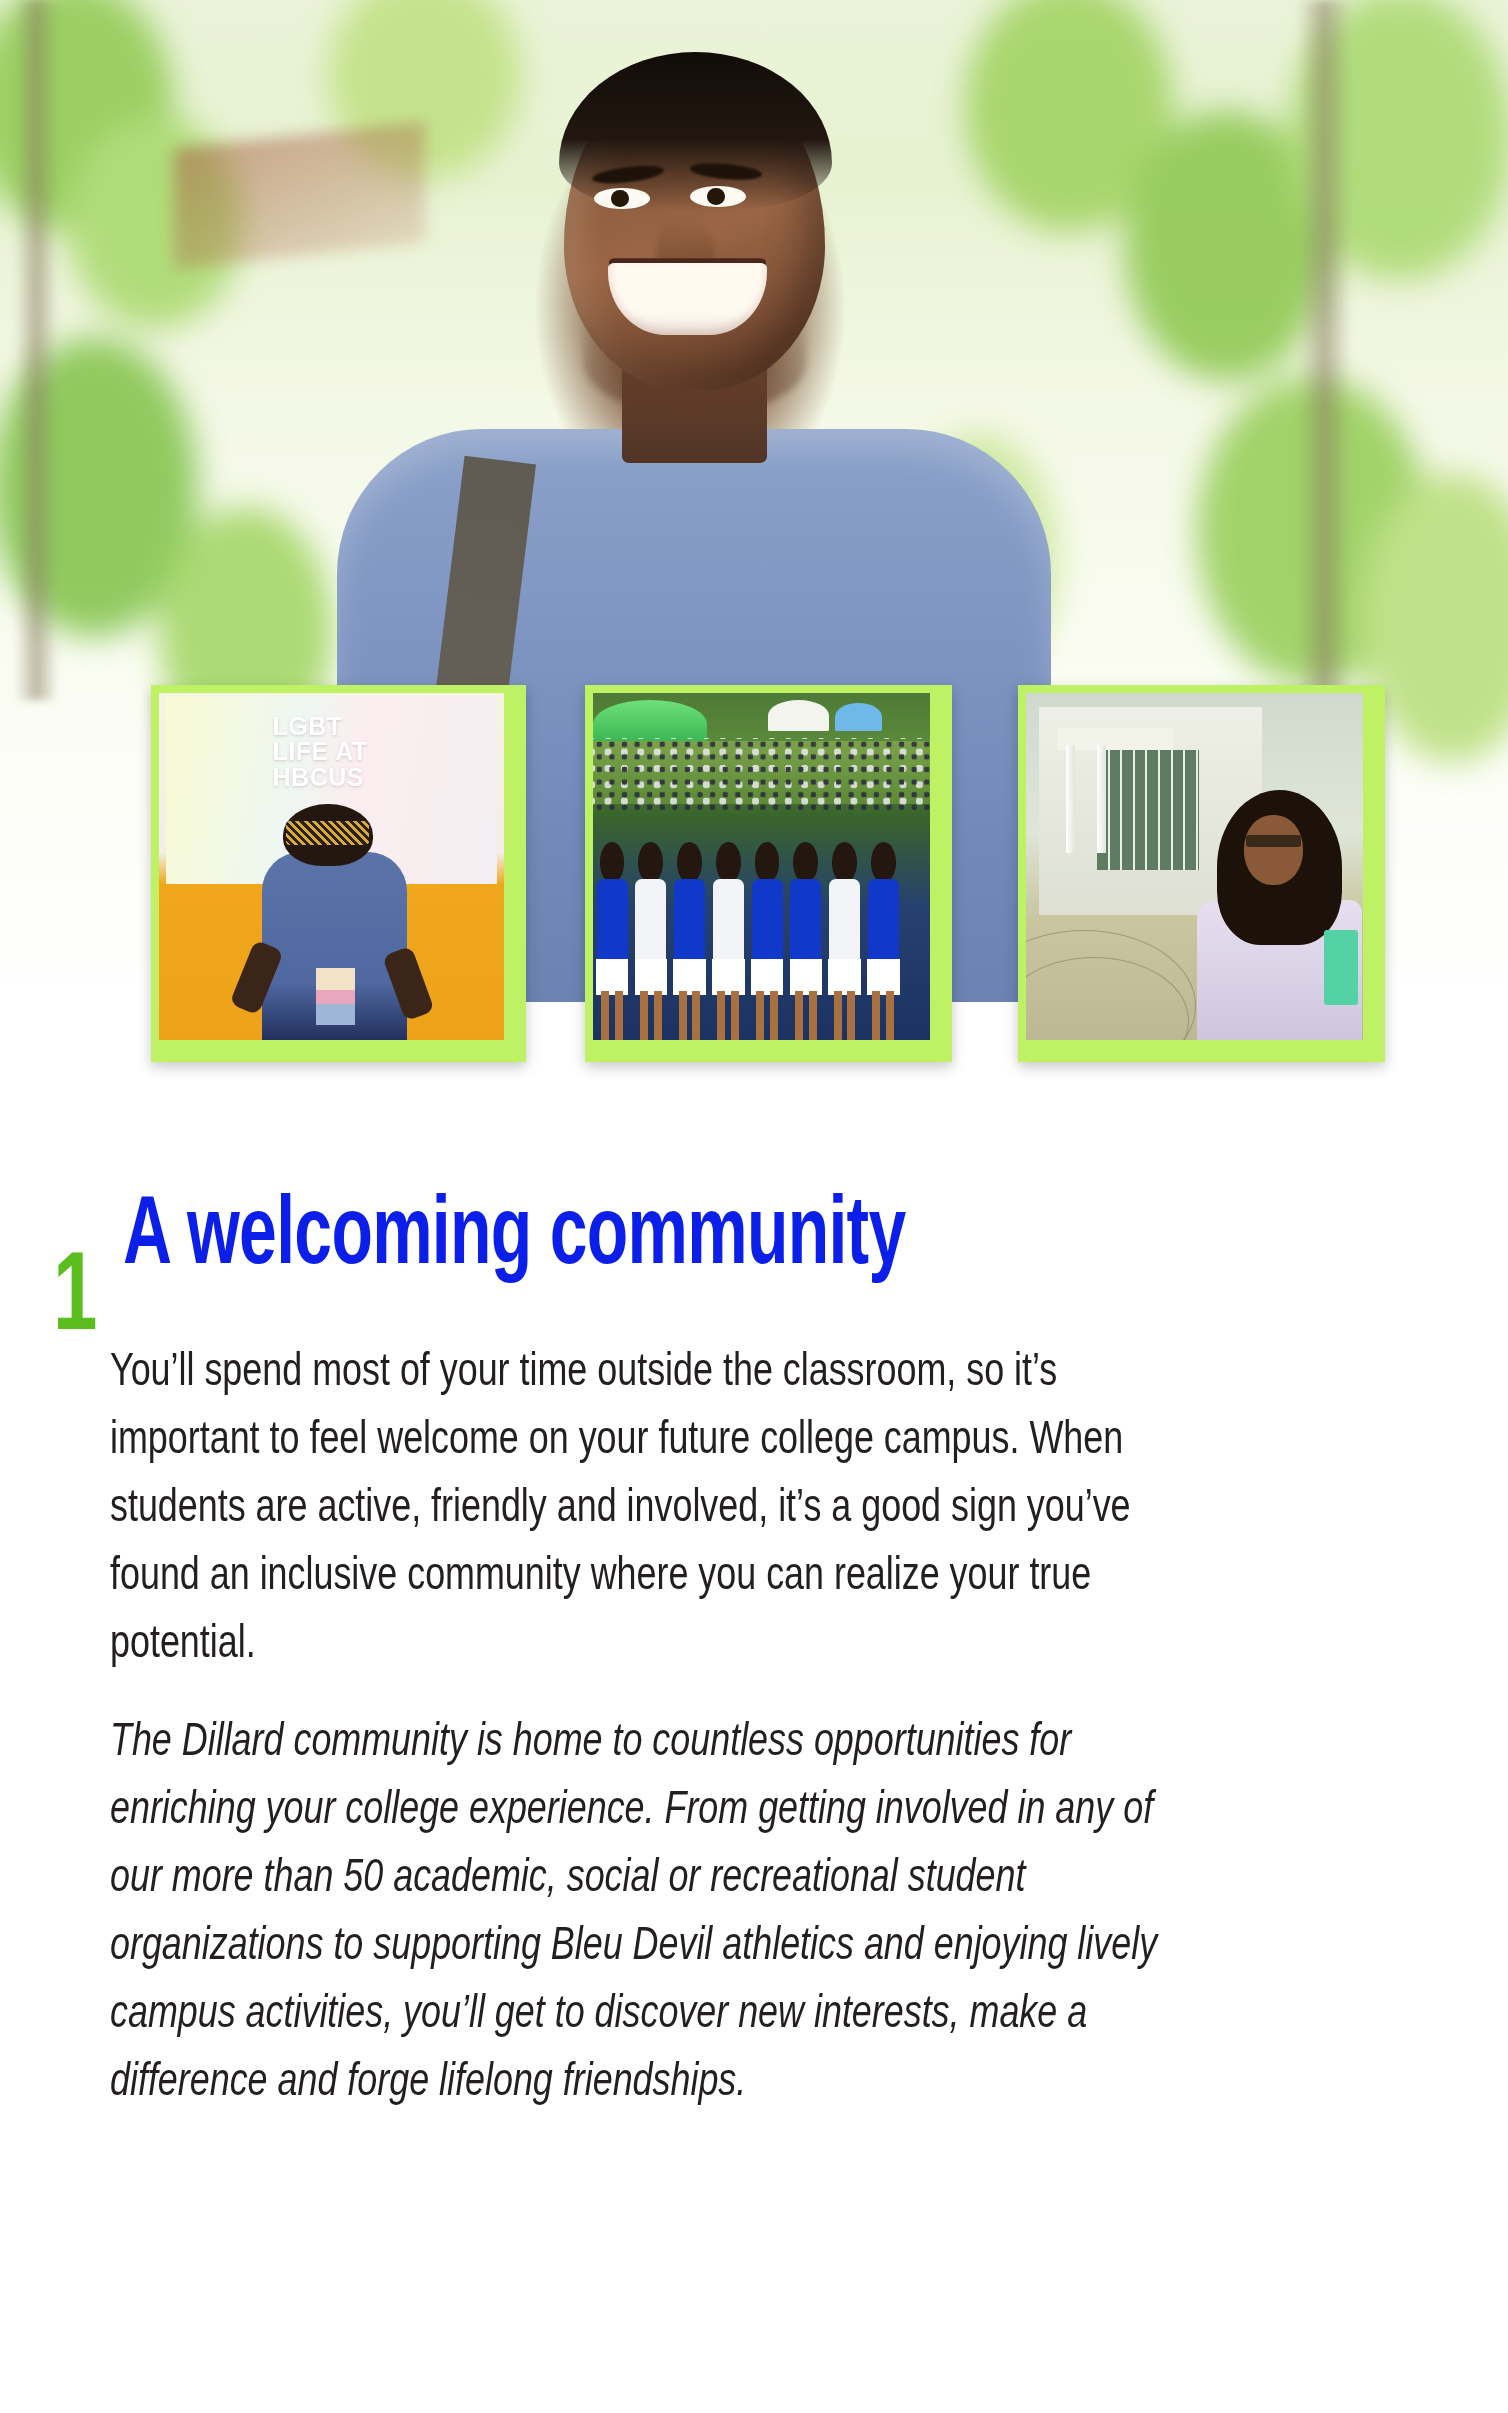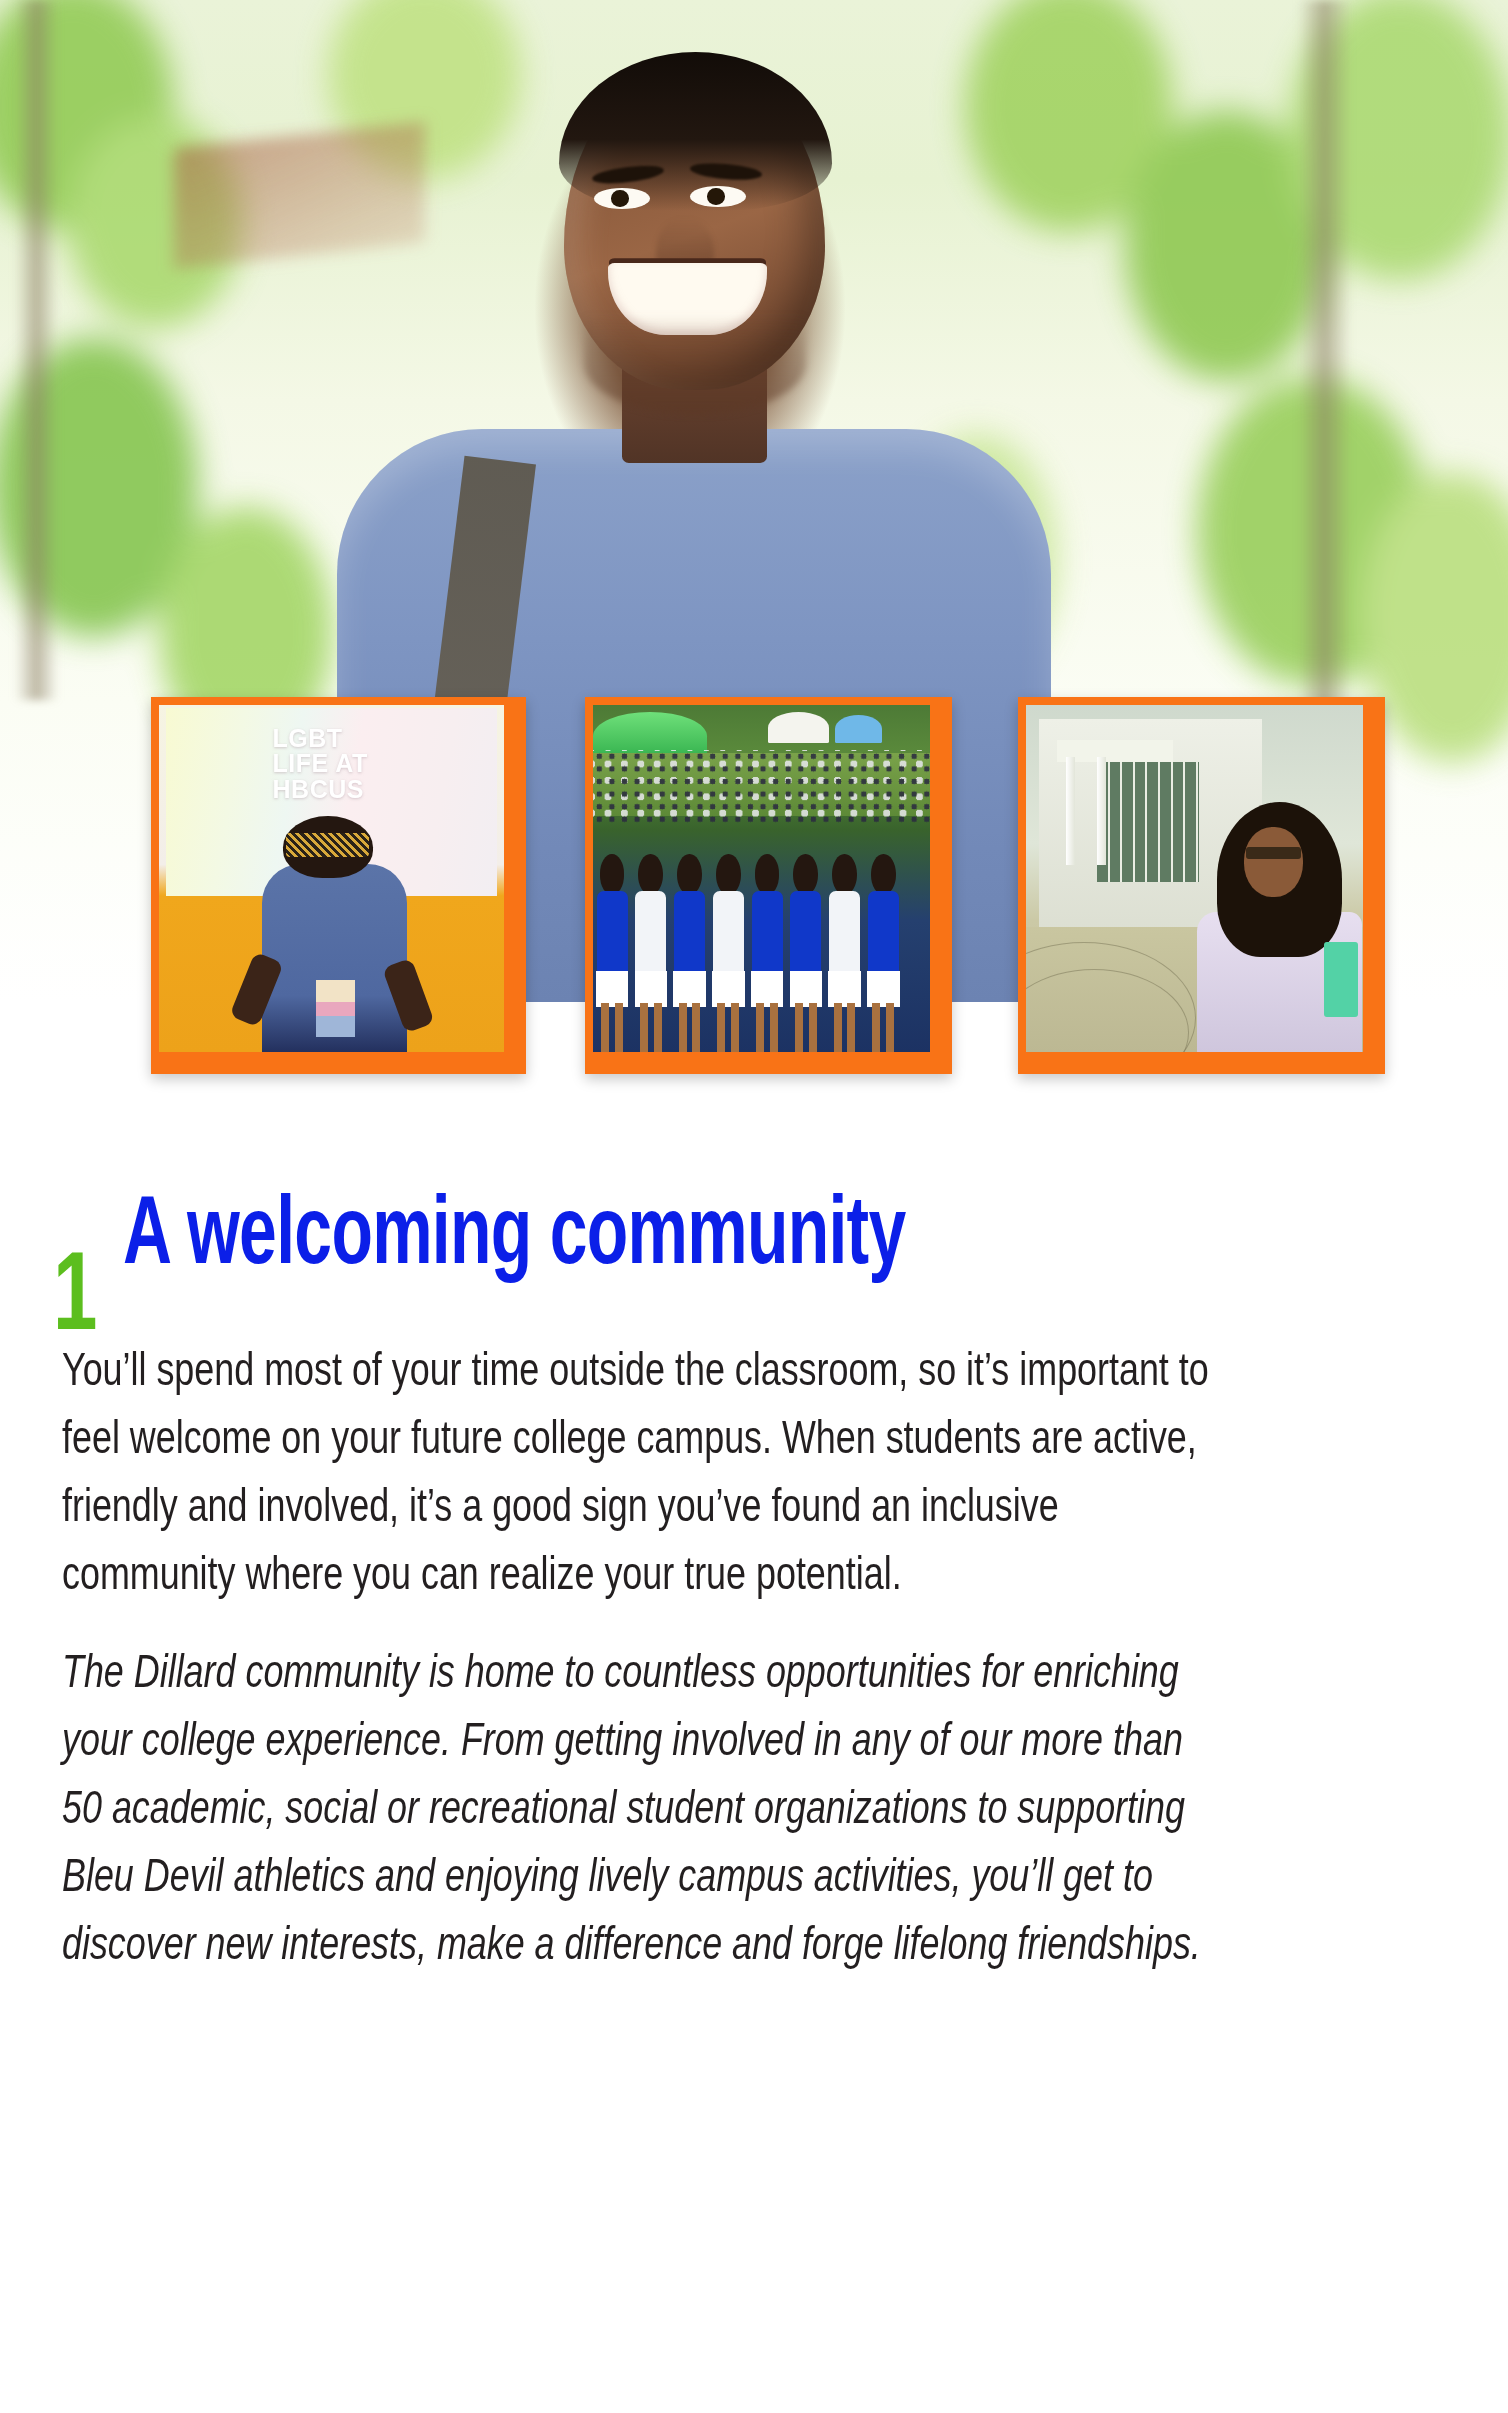--- a/index.html
+++ b/index.html
@@ -70,24 +70,23 @@
     box-shadow:inset 0 19.3px 34px rgba(255,255,255,.2);
   }
   .strap{
     position:absolute;left:-34px;top:415px;width:72px;height:579px;
     background:linear-gradient(180deg,#5b5446,#6b6354);transform:rotate(7deg);opacity:.9;
   }
 
   
   .thumbs{position:absolute;left:0;top:0;width:1508px;height:1091px;pointer-events:none;}
   .thumb{
-    position:absolute;background:#f97316;padding:7.7px;
+    position:absolute;background:#bef264;padding:7.7px;
     box-shadow:0 4.8px 12.6px rgba(0,0,0,.22);
     pointer-events:auto;
-    margin-top:12px;
   }
   .thumb-img{width:100%;height:100%;overflow:hidden;position:relative;}
   .t1{left:151px;top:685px;width:360px;height:362px;}
   .t2{left:585px;top:685px;width:352px;height:362px;}
   .t3{left:1018px;top:685px;width:352px;height:362px;}
   .t1 .thumb-img{width:345px;height:347px;}
   .t2 .thumb-img{width:337px;height:347px;}
   .t3 .thumb-img{width:337px;height:347px;}
 
   
@@ -149,21 +148,21 @@
     font-family:"Liberation Sans", sans-serif;
     transform:scaleX(.72);transform-origin:left bottom;
     letter-spacing:-2.9px;
   }
   .head-title{
     color:#0B1FE8;font-size:97px;line-height:.82;font-weight:700;
     font-family:"Liberation Sans", sans-serif;
     transform:scaleX(.70);transform-origin:left bottom;
     letter-spacing:-1px;white-space:nowrap;margin-left:11.6px;
   }
-  .body-wrap{padding-left:62px;width:1216px;box-sizing:border-box;}
+  .body-wrap{padding-left:110px;width:1216px;box-sizing:border-box;}
   .para{
     color:#231f20;font-size:46px;line-height:1.48;
     transform:scaleX(.78);transform-origin:left top;
     width:128%;margin:0 0 30px 0;font-weight:400;
   }
   .para.italic{font-style:italic;margin-top:20px;}
 
   
   .icons{
     position:absolute;left:0;top:2394px;width:1508px;height:203px;

